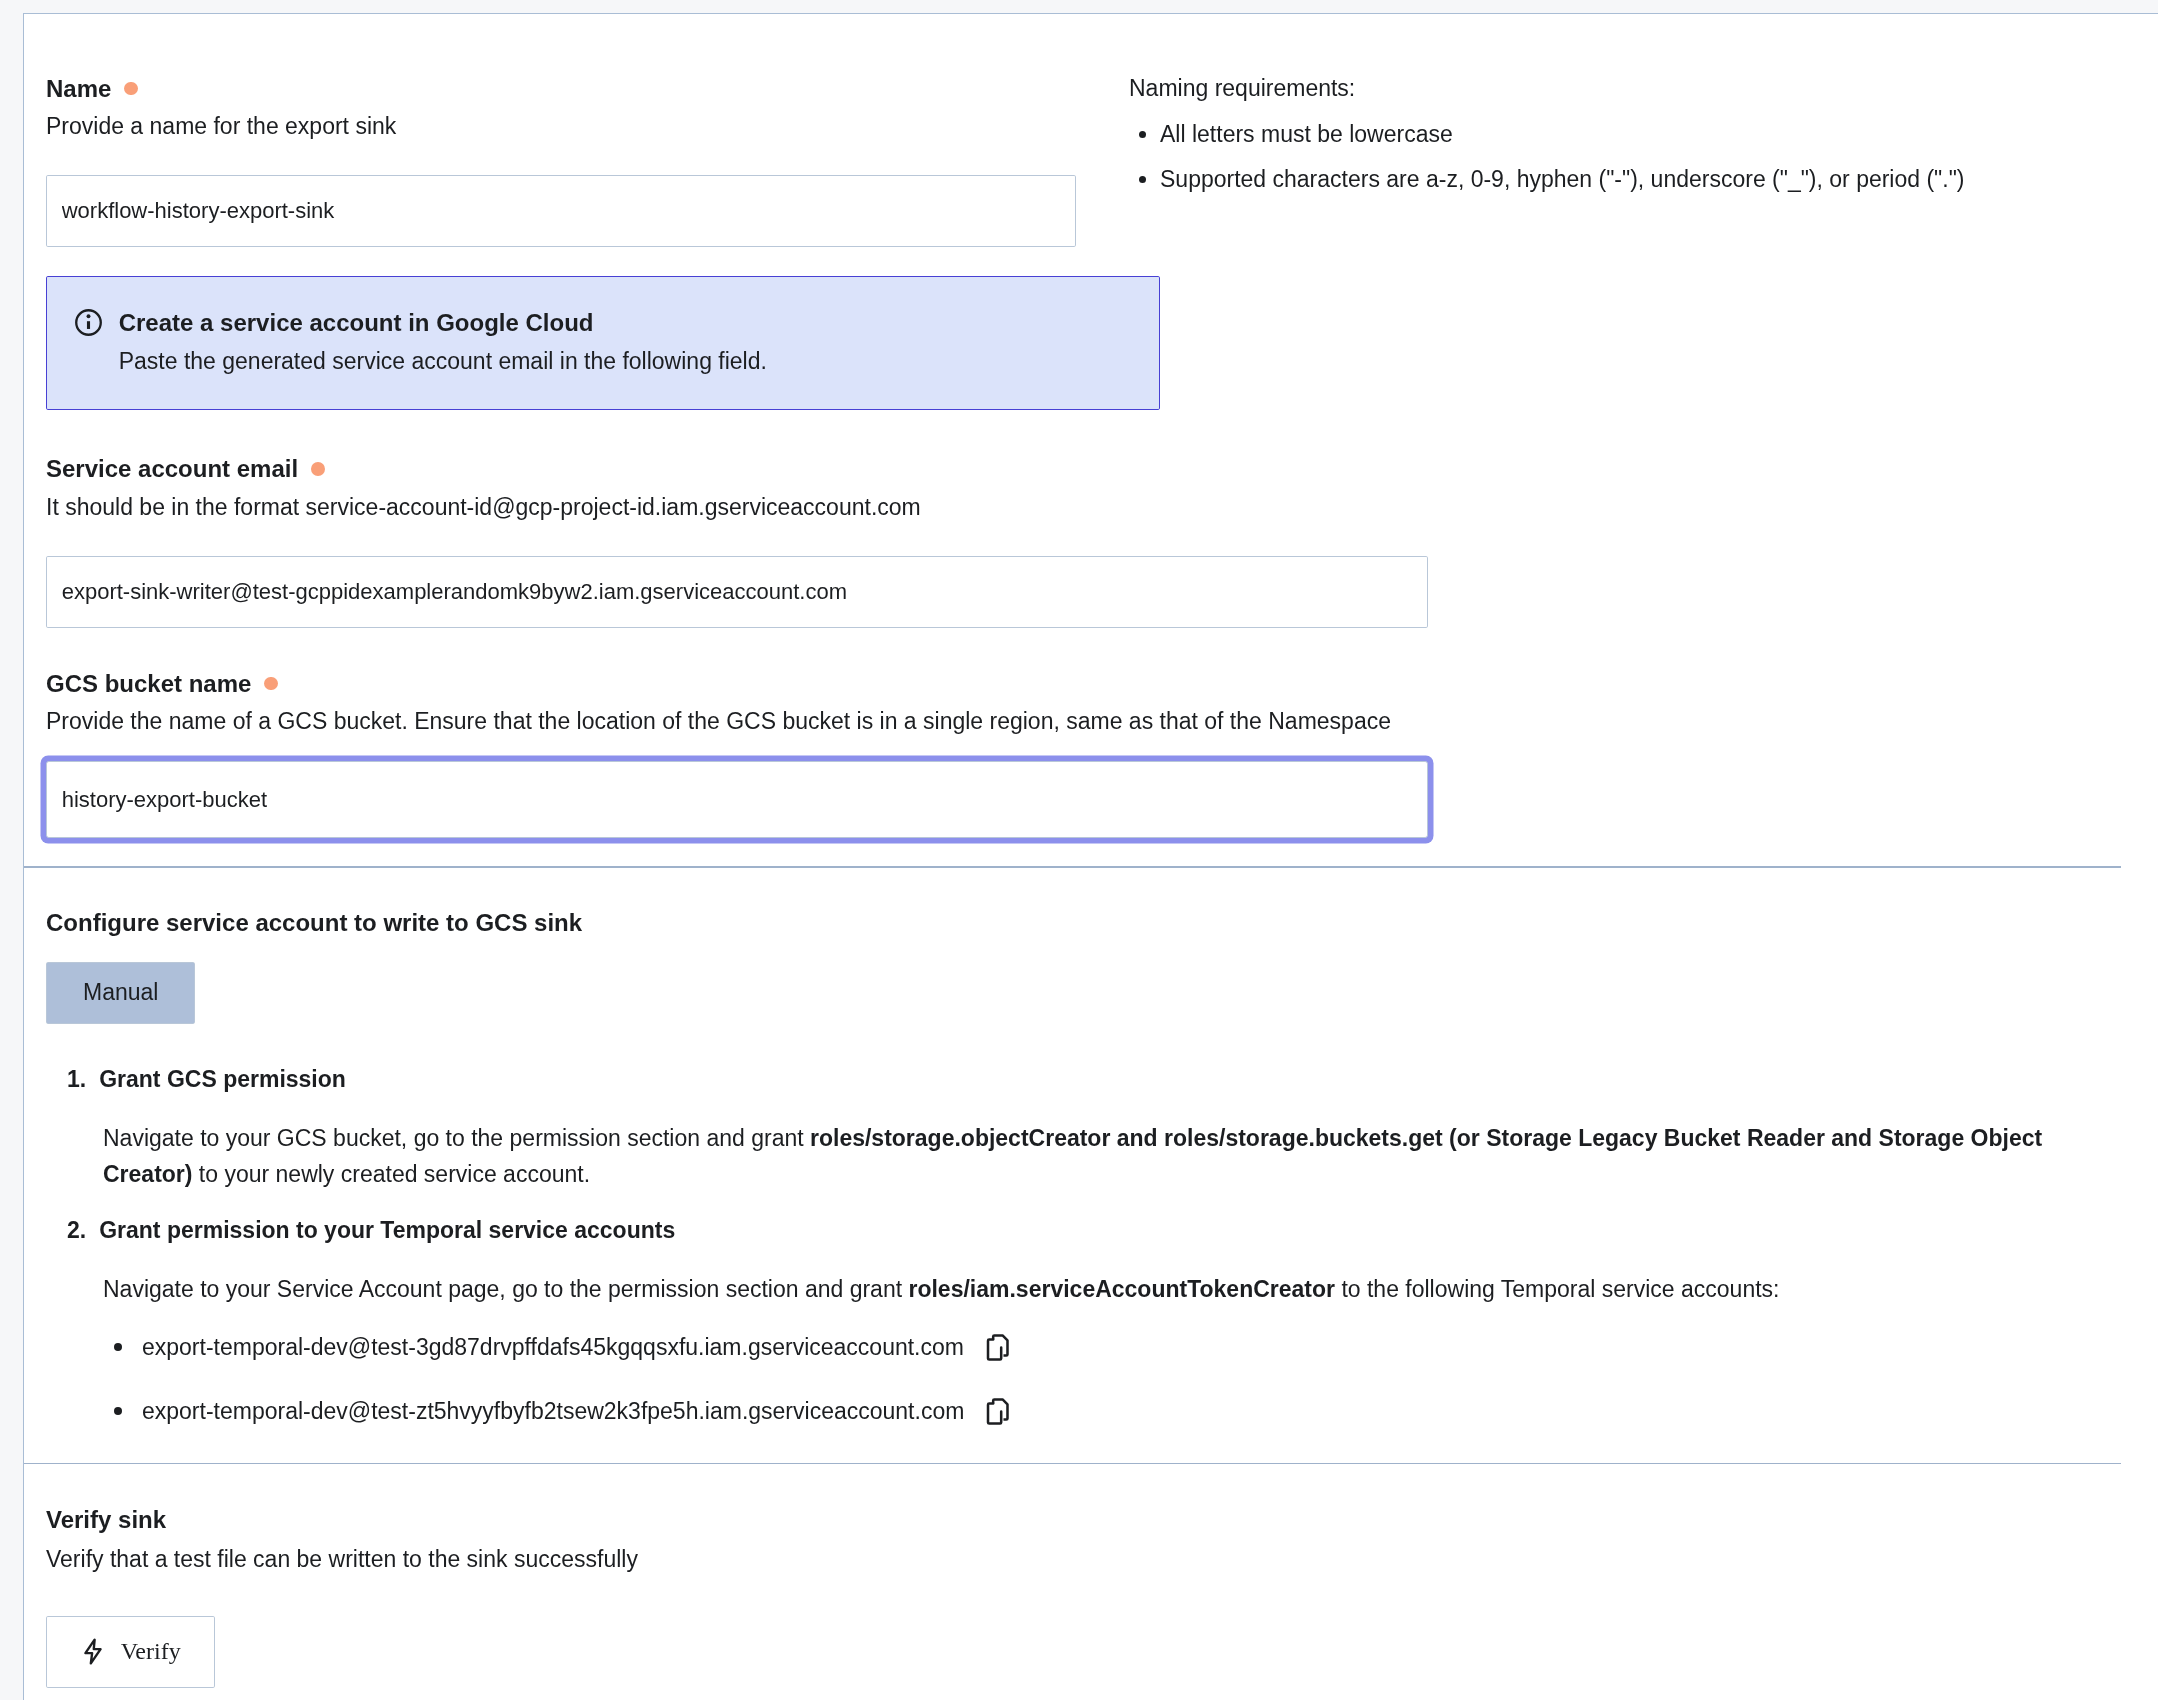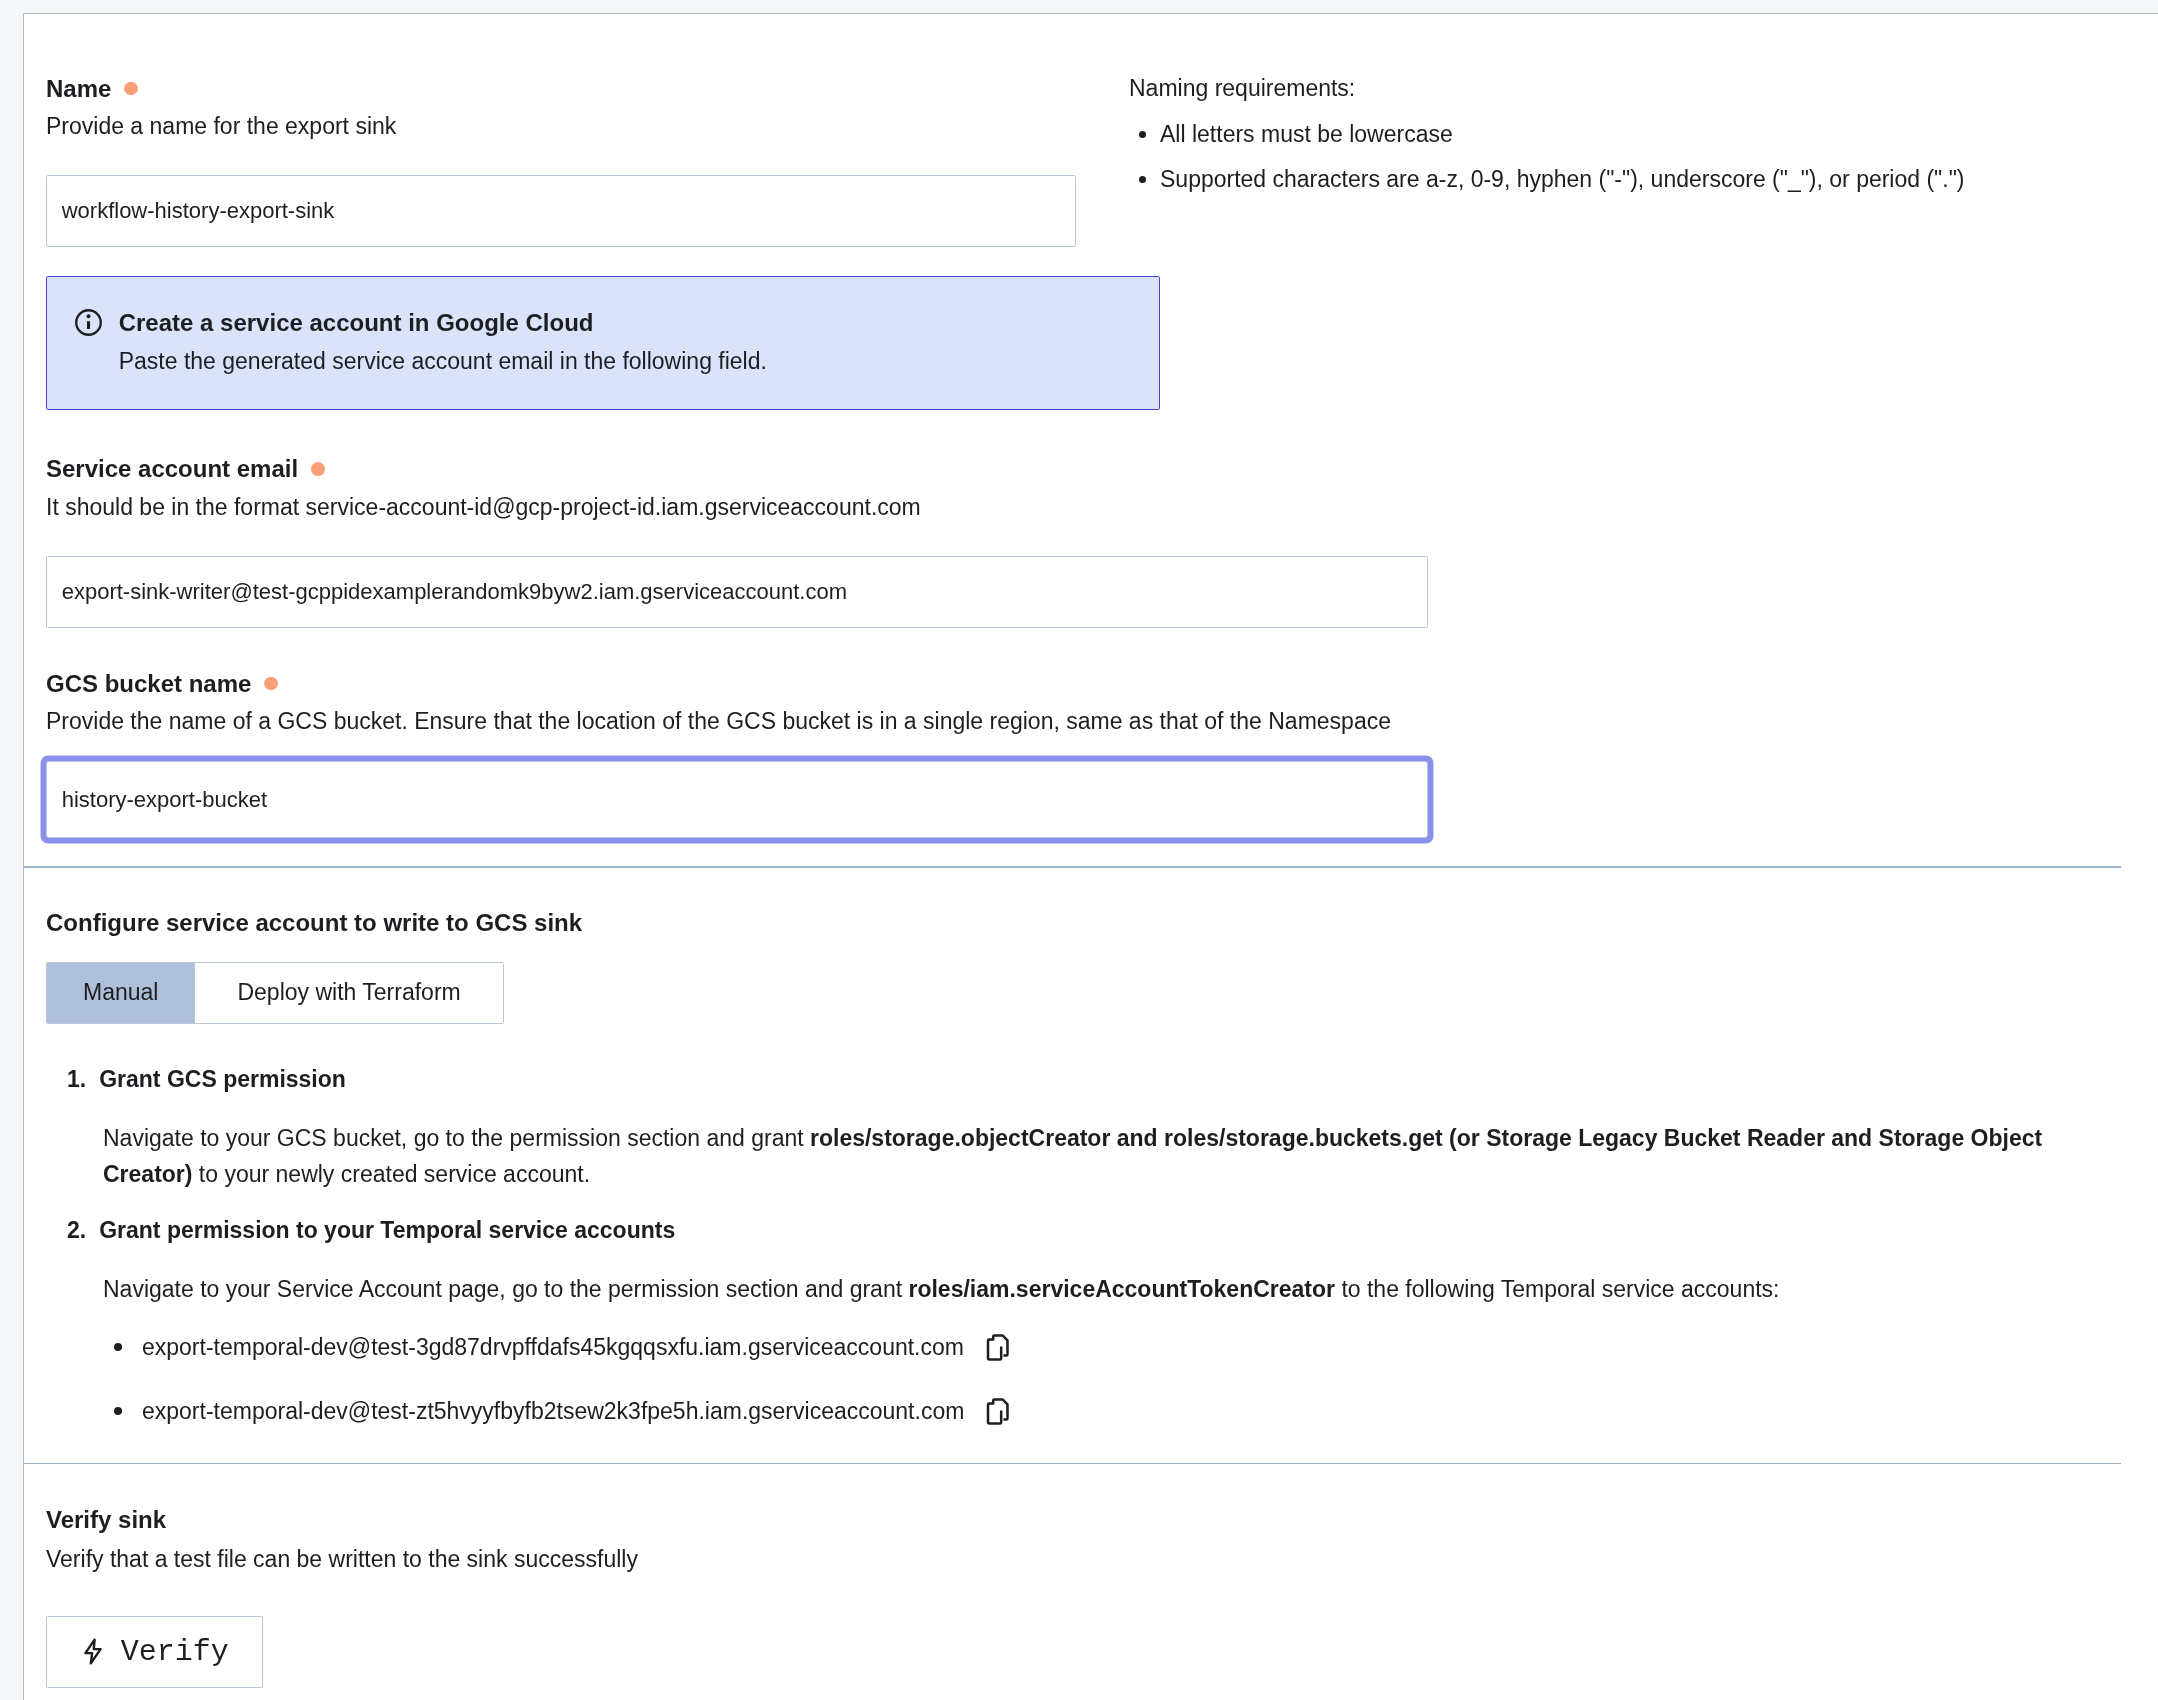--- a/index.html
+++ b/index.html
@@ -93,21 +93,21 @@
   .copy-btn{
     background:none; border:none; padding:0; margin-left:20px; cursor:pointer;
     width:29px; height:33px; display:inline-flex; align-items:center;
   }
   .verify-title{font-weight:700; font-size:24px; margin-top:40px; line-height:31px;}
   .verify-desc{margin-top:7.3px; line-height:33px;}
   .verify-btn{
     margin-top:40px; height:72px; padding:0 33px;
     display:inline-flex; align-items:center; gap:14.7px;
     background:#fff; border:1.8px solid var(--input_border); border-radius:1.8px;
-    font-size:30px; font-family:Liberation Mono, monospace; color:var(--text); cursor:pointer;
+    font-size:24px; font-family:Liberation Serif, serif; color:var(--text); cursor:pointer;
   }
   .actions-row{margin-top:39px; display:flex; align-items:center;}
   .create-btn{
     width:151px; height:72px;
     background:#fff; border:1.8px solid var(--input_border); border-radius:1.8px;
     font-size:24px; font-family:inherit; color:var(--text); cursor:pointer;
   }
   .cancel-btn{
     background:none; border:none; margin-left:61px;
     font-size:24px; font-family:inherit; color:var(--text); cursor:pointer;
@@ -173,21 +173,20 @@
     <input class="text-input wide focused" style="margin-top: 24px;" type="text" value="history-export-bucket">
   </div>
 
   <hr class="divider">
 
   
   <div class="section-title">Configure service account to write to GCS sink</div>
 
   <div class="tab-group">
     <div class="tab tab-manual selected">Manual</div>
-    <div class="tab tab-terraform">Deploy with Terraform</div>
   </div>
 
   <ol class="steps">
     <li class="step">
       <div class="step-heading">
         <span class="step-number">1.</span>
         <span>Grant GCS permission</span>
       </div>
       <p class="step-body"><span>Navigate to your GCS bucket, go to the permission section and grant </span><span class="bold-inline">roles/storage.objectCreator and roles/storage.buckets.get (or Storage Legacy Bucket Reader and Storage Object Creator)</span><span> to your newly created service account.</span></p>
     </li>

